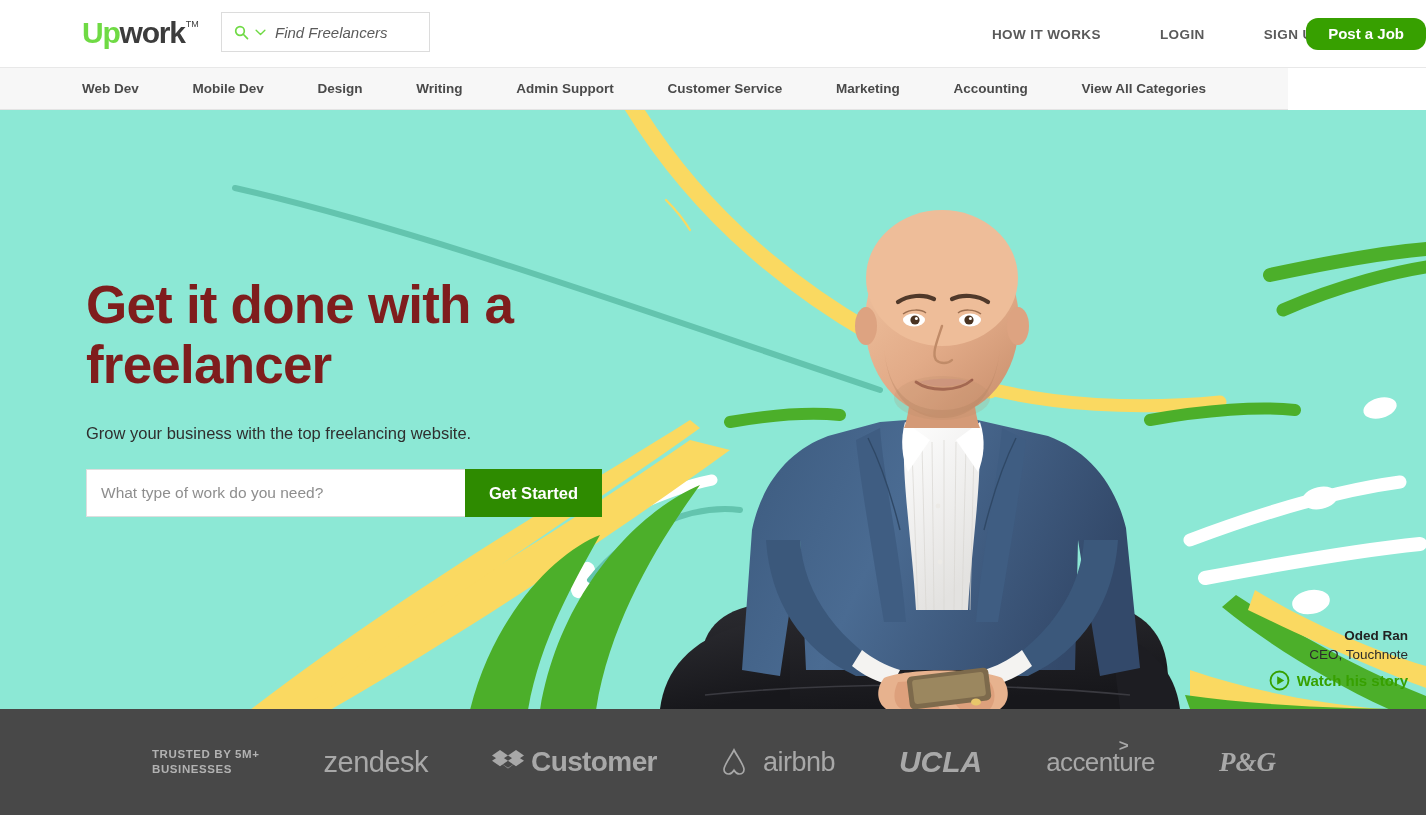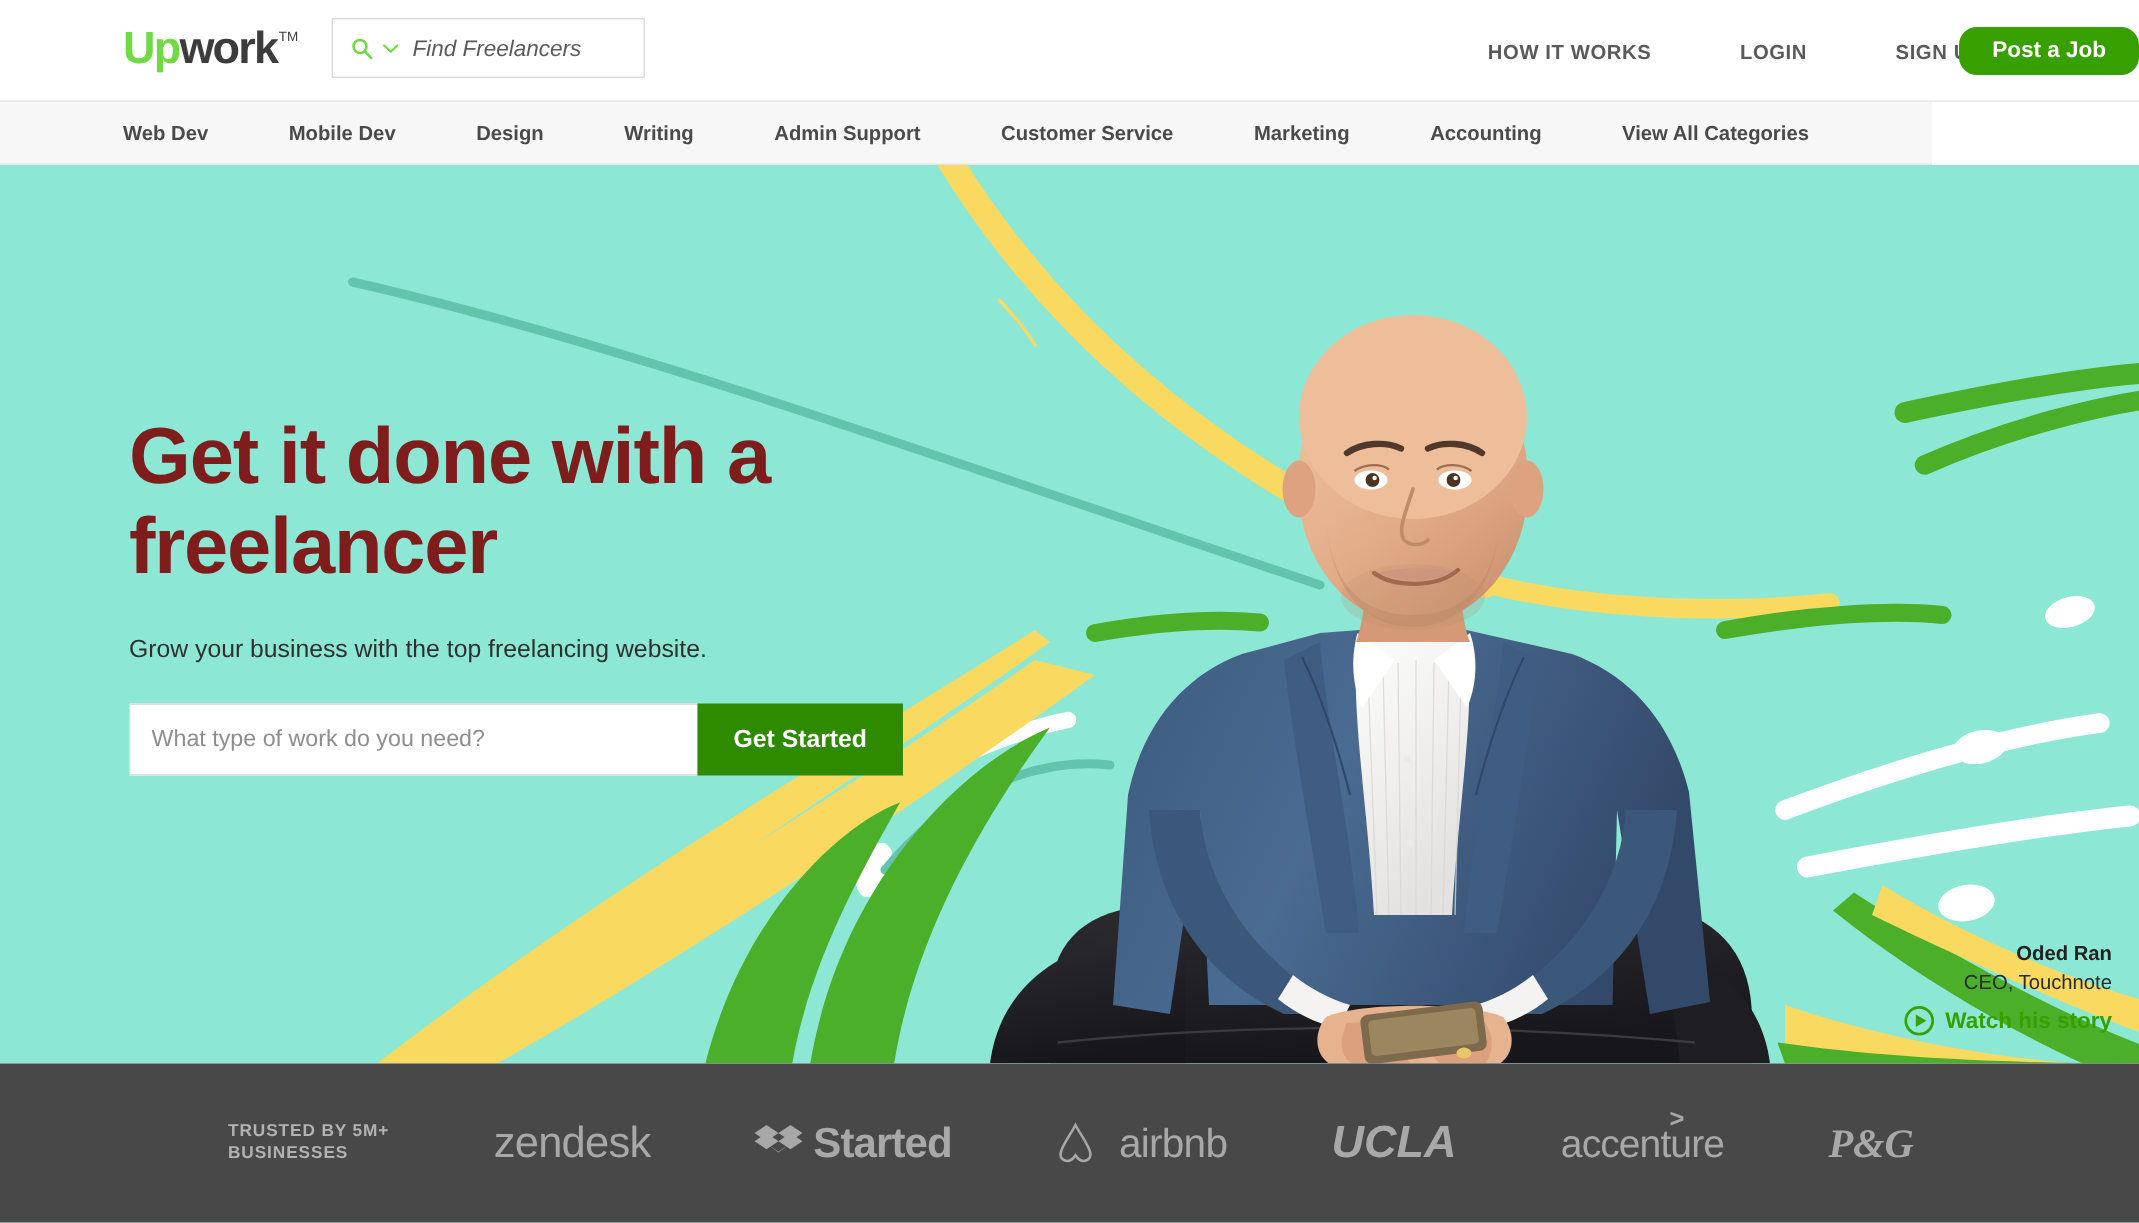--- a/index.html
+++ b/index.html
@@ -376,21 +376,21 @@
     <div class="brand brand-zendesk">zendesk</div>
 
     <div class="brand brand-dropbox">
       <svg width="32" height="28" viewBox="0 0 32 28">
         <polygon points="8,2 0,7.4 8,12.8 16,7.4" fill="#a8a8a8"></polygon>
         <polygon points="24,2 16,7.4 24,12.8 32,7.4" fill="#a8a8a8"></polygon>
         <polygon points="8,18.2 0,12.8 8,7.4 16,12.8" fill="#a8a8a8"></polygon>
         <polygon points="24,18.2 16,12.8 24,7.4 32,12.8" fill="#a8a8a8"></polygon>
         <polygon points="16,19.8 8,14.4 16,20.4 24,14.4" fill="#a8a8a8"></polygon>
       </svg>
-      <span>Started</span>
+      <span>Customer</span>
     </div>
 
     <div class="brand brand-airbnb">
       <svg width="26" height="28" viewBox="0 0 26 28">
         <path d="M13,2 C16,8 23,17 23,21.5 C23,24.5 20.6,26 18.4,26 C16.2,26 14.4,24.4 13,22.2 C11.6,24.4 9.8,26 7.6,26 C5.4,26 3,24.5 3,21.5 C3,17 10,8 13,2 Z" fill="none" stroke="#a8a8a8" stroke-width="1.7"></path>
       </svg>
       <span>airbnb</span>
     </div>
 
     <div class="brand brand-ucla">UCLA</div>

